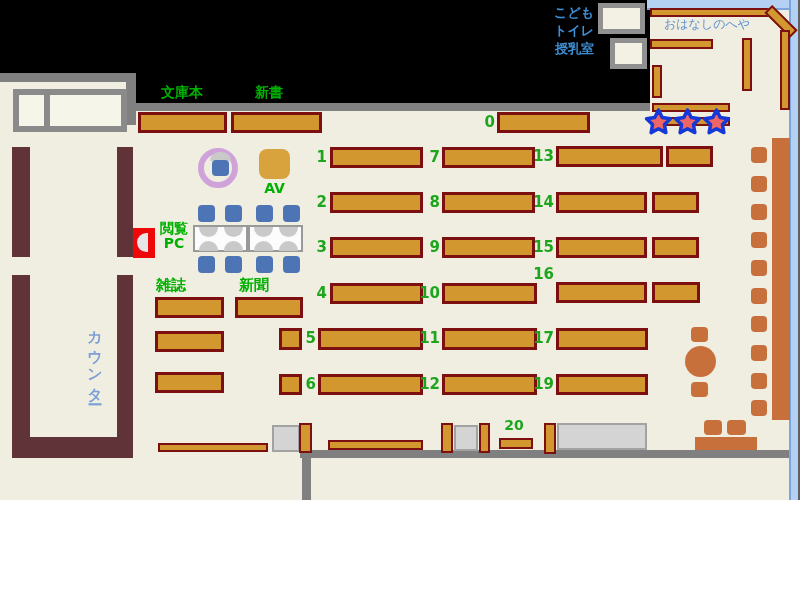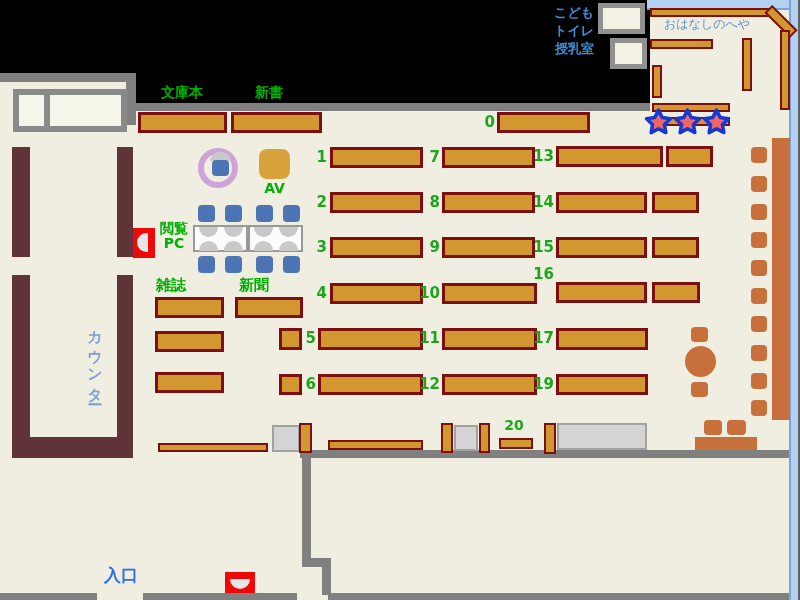--- a/index.html
+++ b/index.html
@@ -1,17 +1,17 @@
 <!DOCTYPE html>
 <html><head>
 <meta charset="utf-8">
 <style>
   html,body{margin:0;padding:0}
   body{font-family:"DejaVu Sans",sans-serif}
-  #map{position:relative;width:800px;height:600px;background:#f0eee0;overflow:hidden}
+  #map{position:relative;width:800px;height:500px;background:#f0eee0;overflow:hidden}
   .abs{position:absolute}
   .black{background:#000}
   .wall{background:#808080}
   .bluewall{background:#b4d0f2}
   .shelf{background:#d2982f;border:3px solid #7c1010;box-sizing:border-box}
   .shelf2{background:#d2982f;border:2px solid #7c1010;box-sizing:border-box}
   .dark{background:#5f3338}
   .sienna{background:#c8703c}
   .stool{background:#c8703c;border-radius:4px}
   .chair{background:#4d74b5;border-radius:4px}

